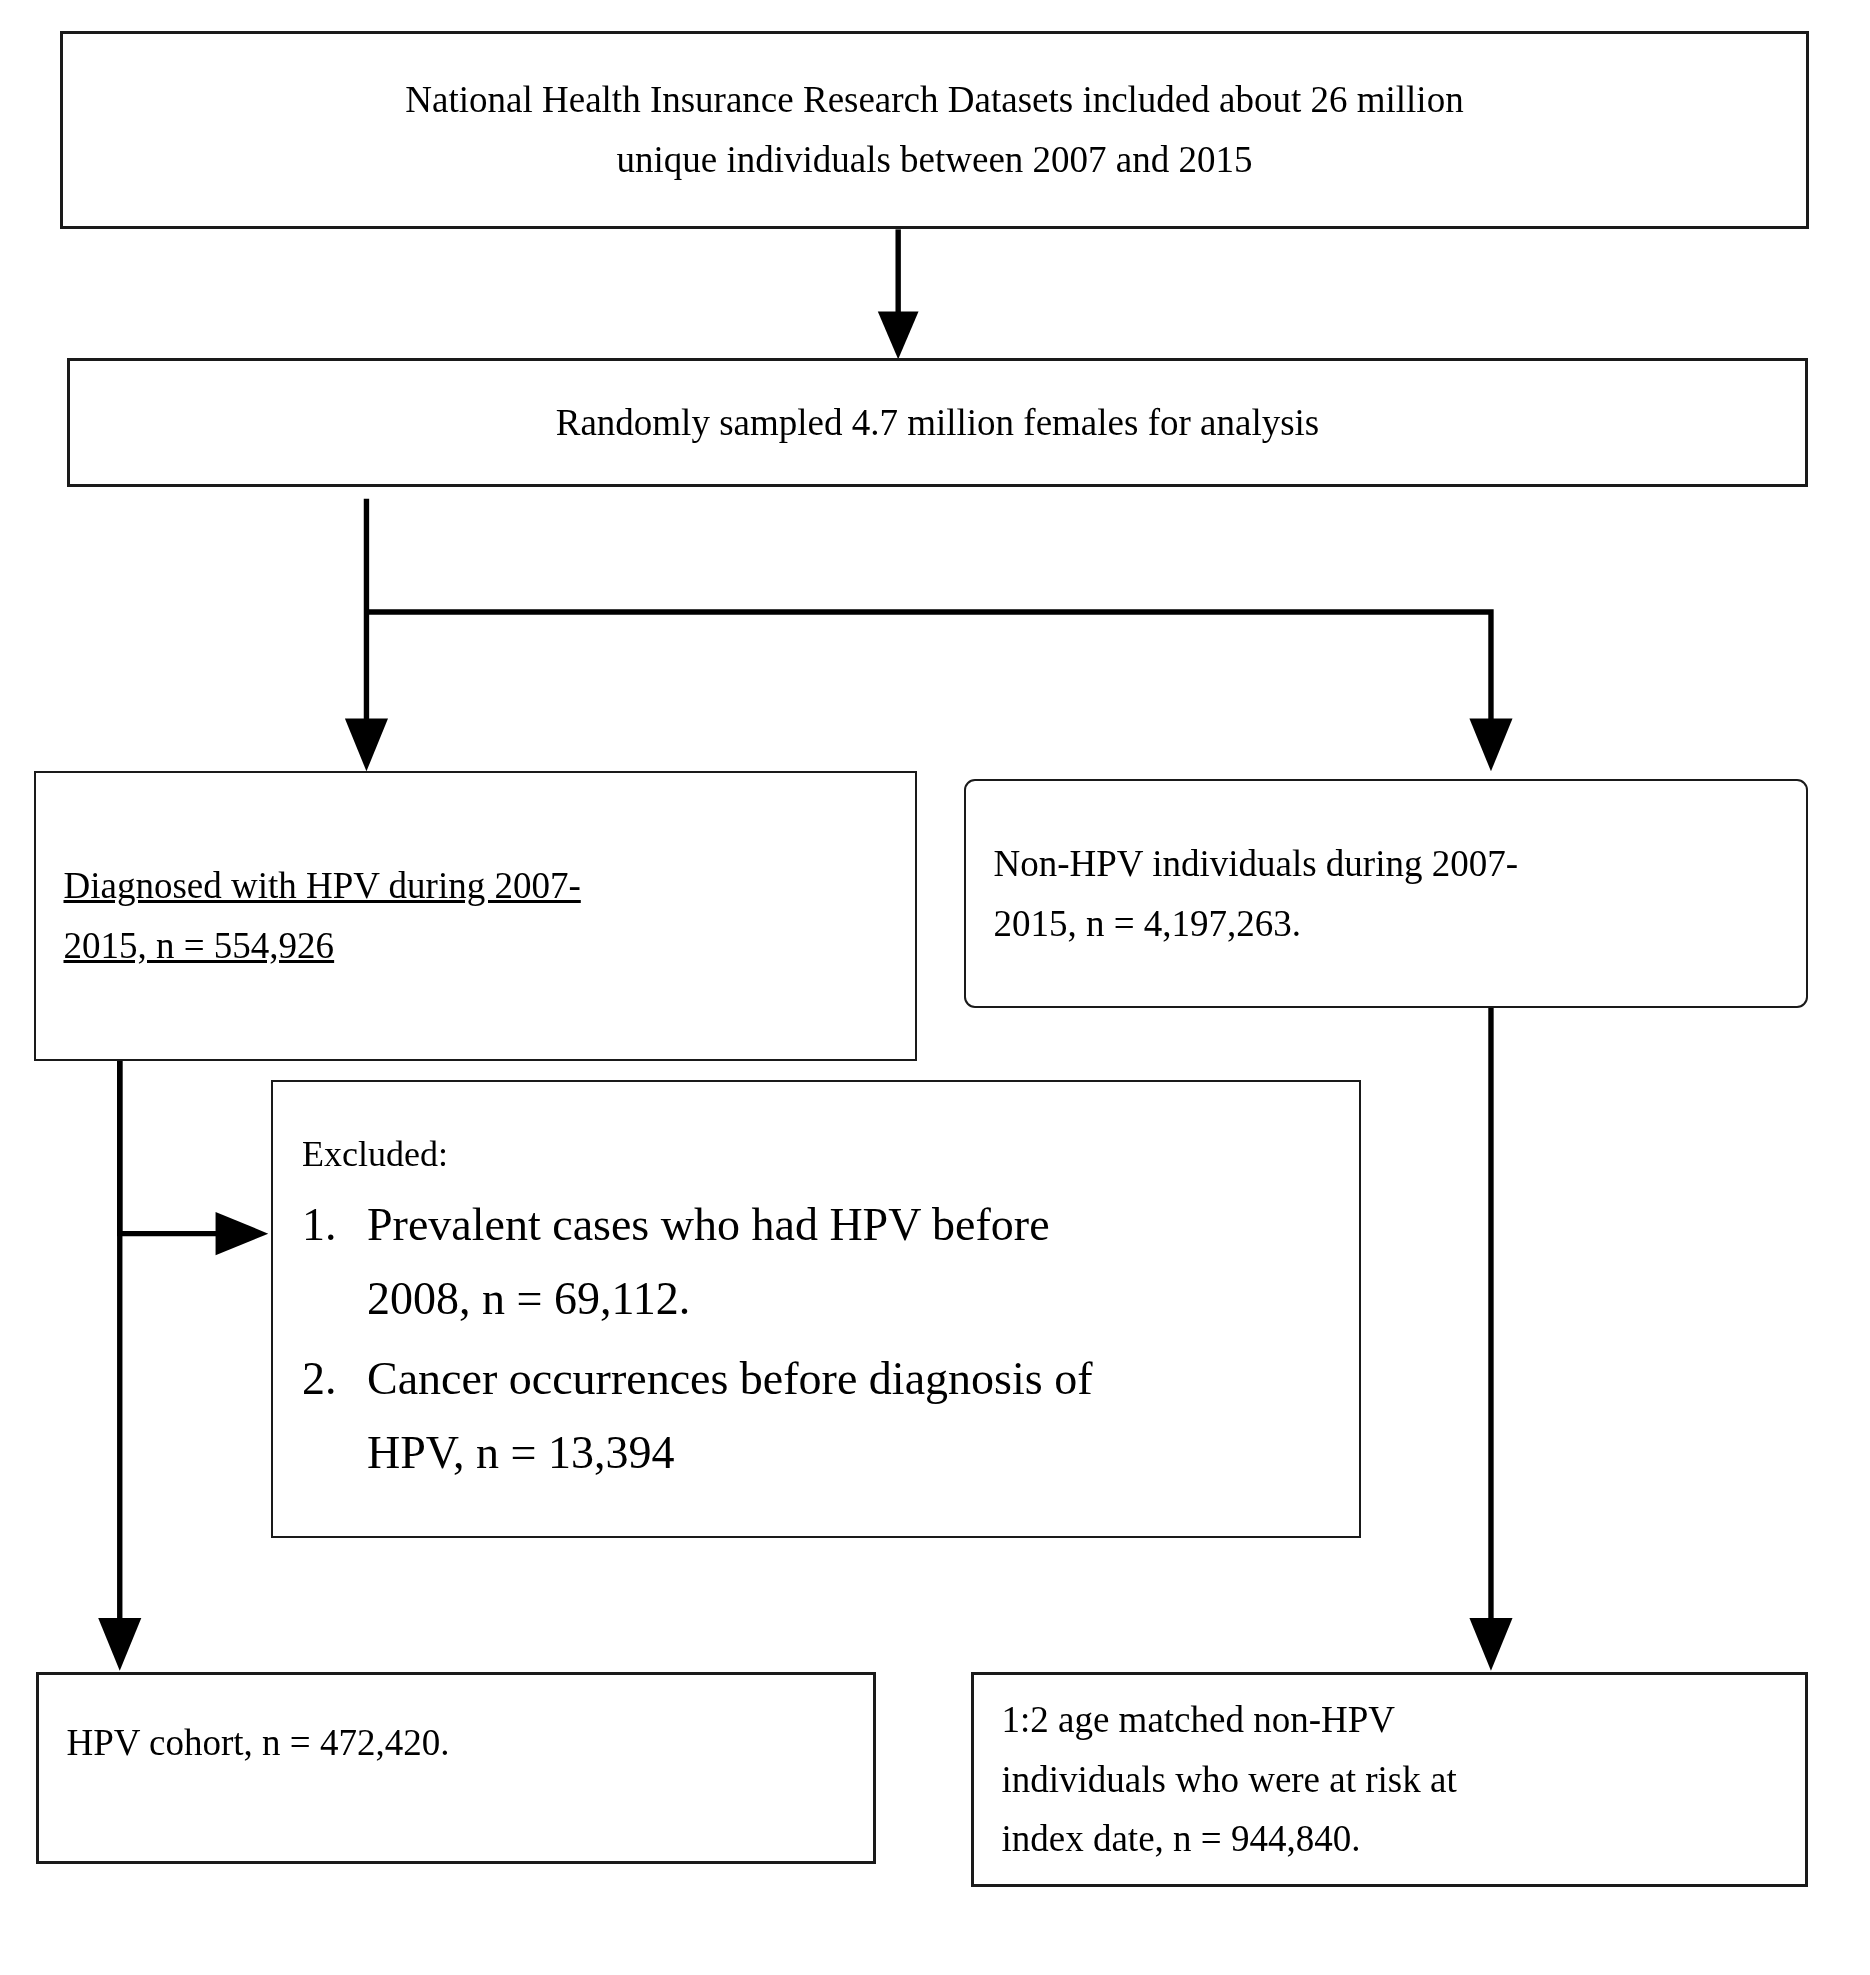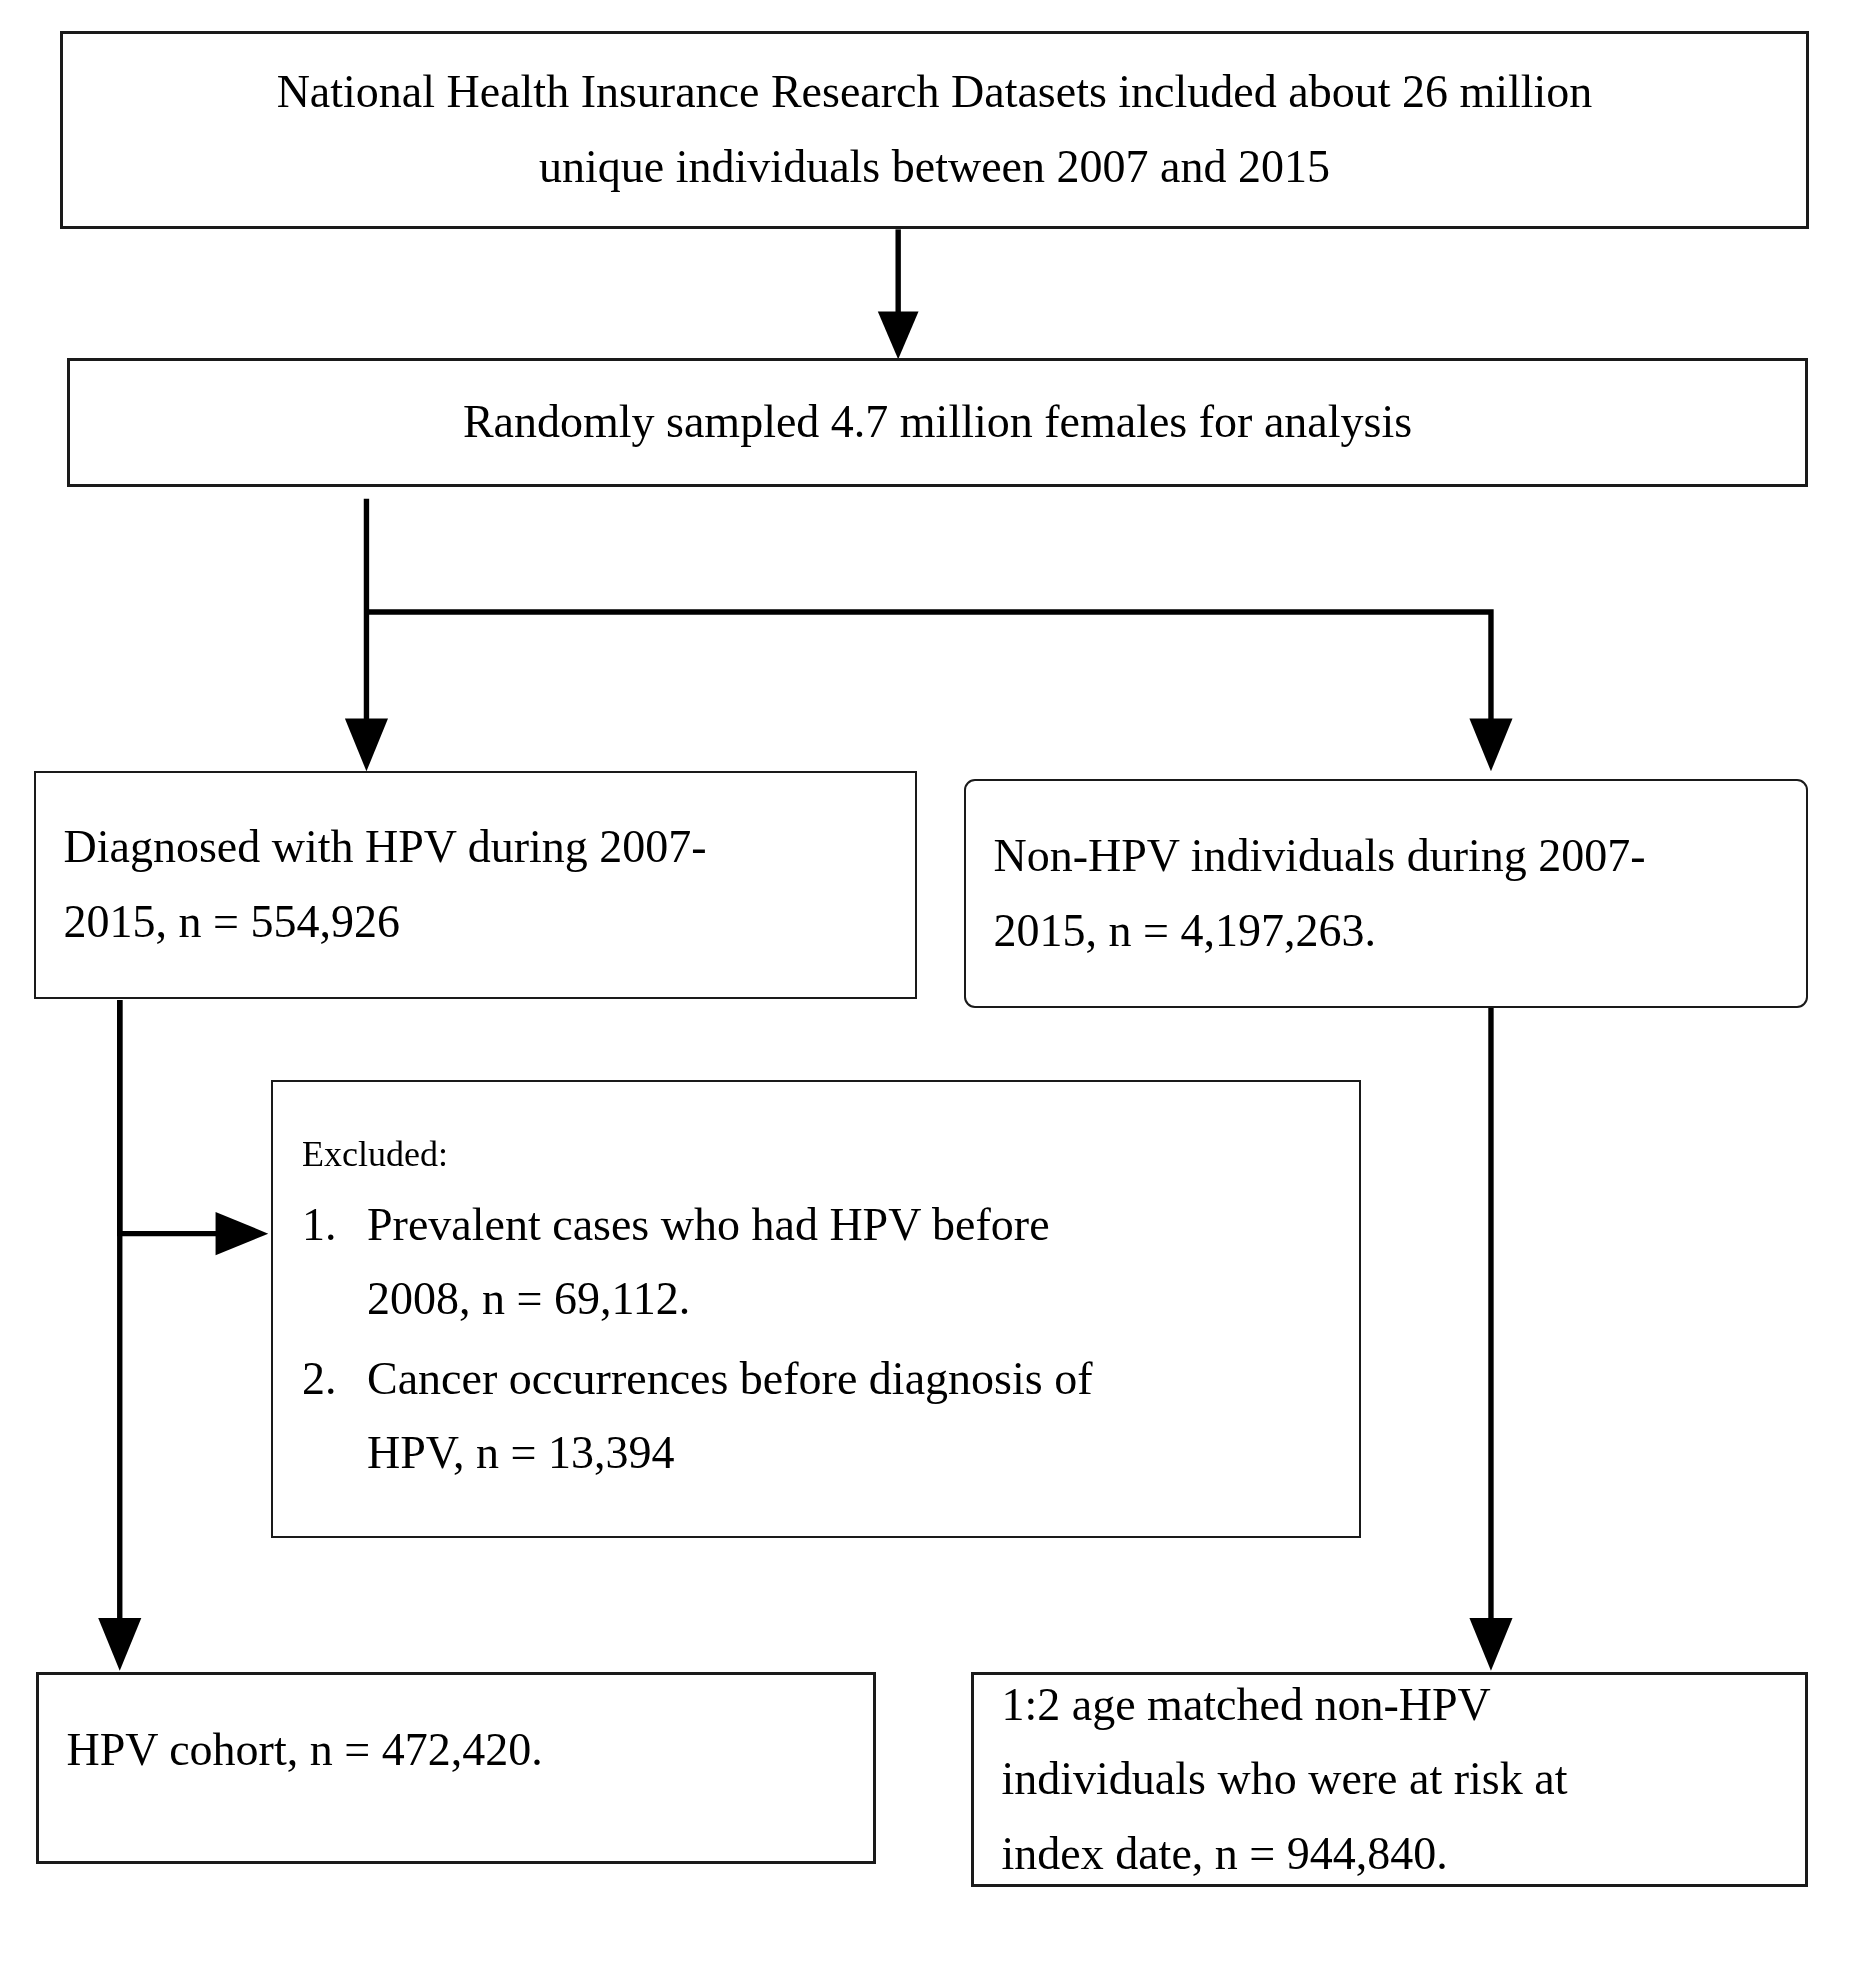--- a/index.html
+++ b/index.html
@@ -20,21 +20,21 @@
     position: absolute;
     box-sizing: border-box;
     border: 3px solid #1a1a1a;
     background: #ffffff;
     display: flex;
     flex-direction: column;
     justify-content: center;
   }
   .node.thin { border-width: 2.4px; }
   .node-text {
-    font-size: 46px;
+    font-size: 37px;
     line-height: 1.62;
     color: #000000;
     white-space: pre-line;
   }
   .center .node-text { text-align: center; }
   .left .node-text { text-align: left; }
 
   
   .pad-c { padding: 0 27.5px; }
   .pad-l { padding: 0 0 0 27.5px; }
@@ -125,21 +125,21 @@
 
   <div class="node center pad-c" style="left:60px; top:31px; width:1749px; height:198px;">
     <div class="node-text">National Health Insurance Research Datasets included about 26 million
 unique individuals between 2007 and 2015</div>
   </div>
 
   <div class="node center pad-c" style="left:67px; top:358px; width:1741px; height:129px;">
     <div class="node-text">Randomly sampled 4.7 million females for analysis</div>
   </div>
 
-  <div class="node left pad-l thin" style="left:34px; top:771px; width:883px; height:228px;">
+  <div class="node left pad-l thin" style="left:34px; top:771px; width:883px; height:290px;text-decoration:underline;">
     <div class="node-text">Diagnosed with HPV during 2007-
 2015, n = 554,926</div>
   </div>
 
   <div class="node left pad-l thin" style="left:964px; top:779px; width:844px; height:229px;border-radius:11px;">
     <div class="node-text">Non-HPV individuals during 2007-
 2015, n = 4,197,263.</div>
   </div>
 
   <div class="node left thin" style="left:271px; top:1080px; width:1090px; height:458px;">

